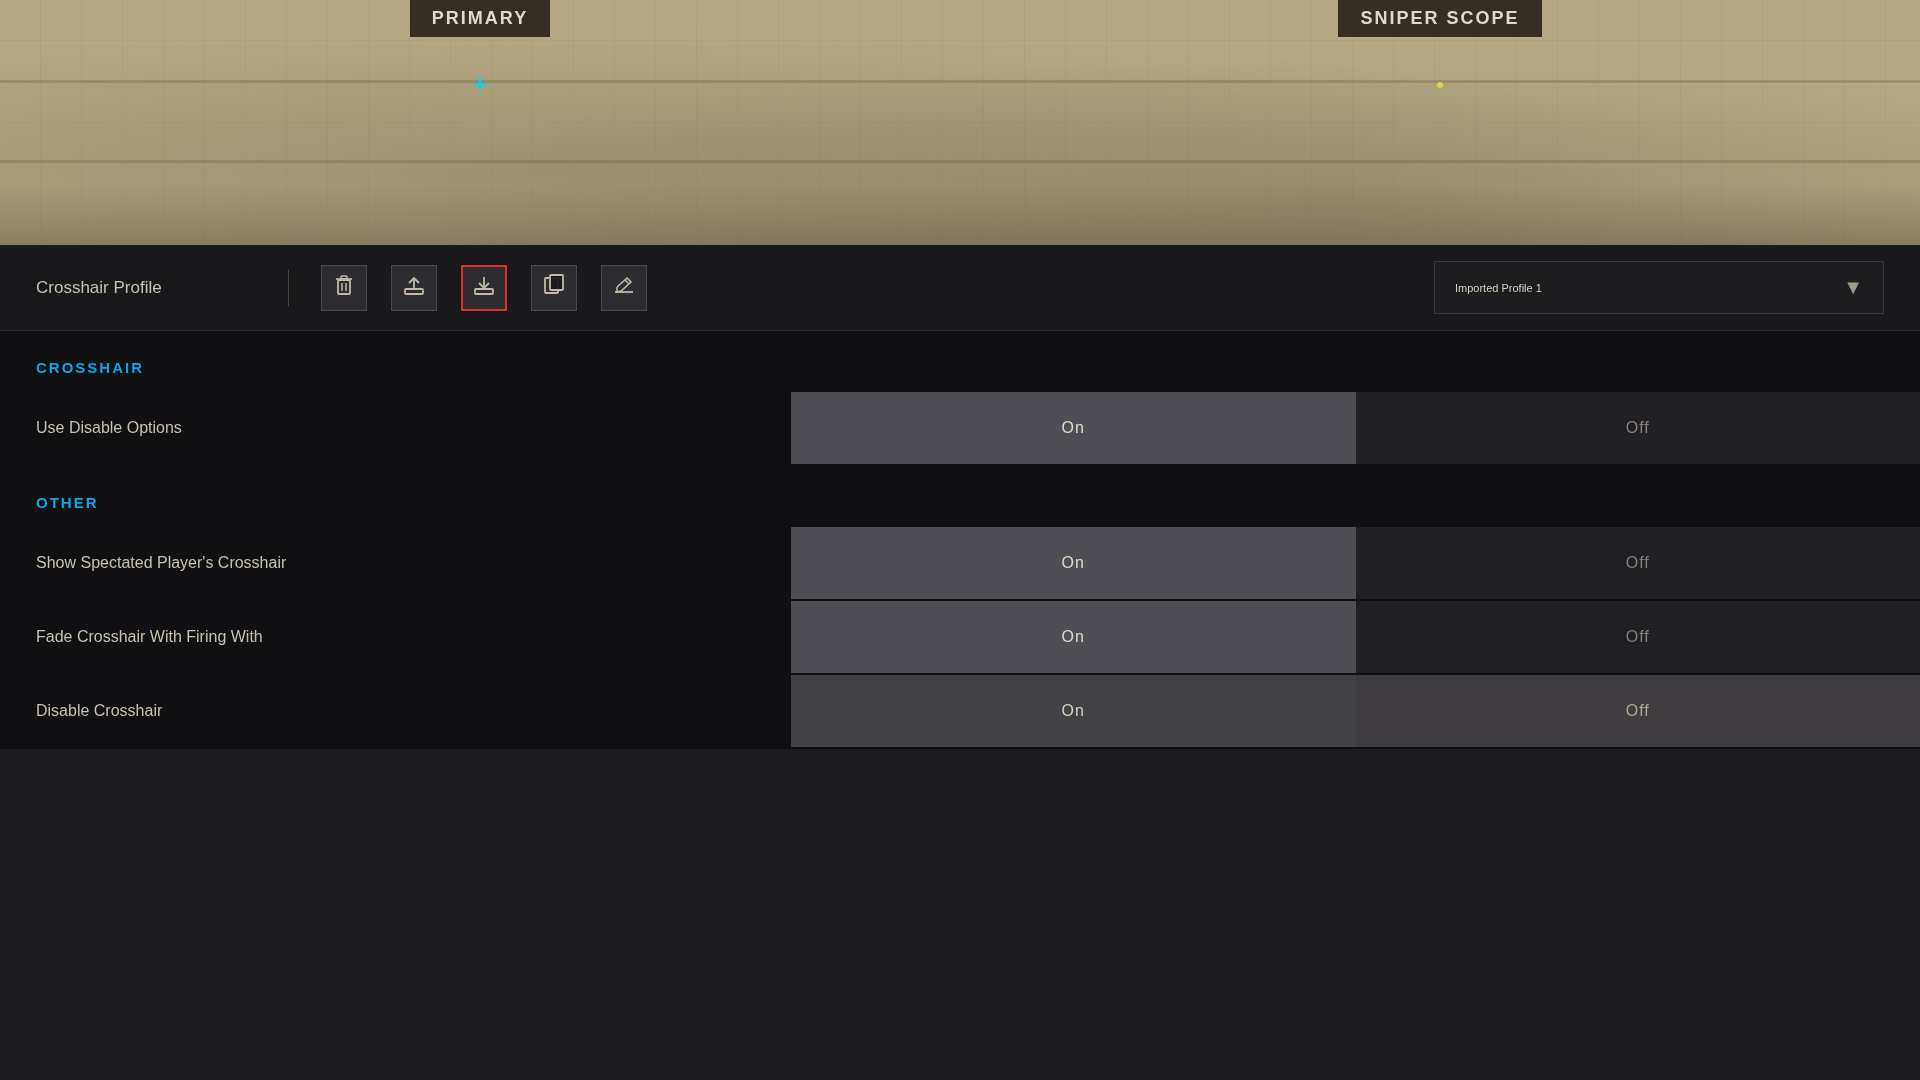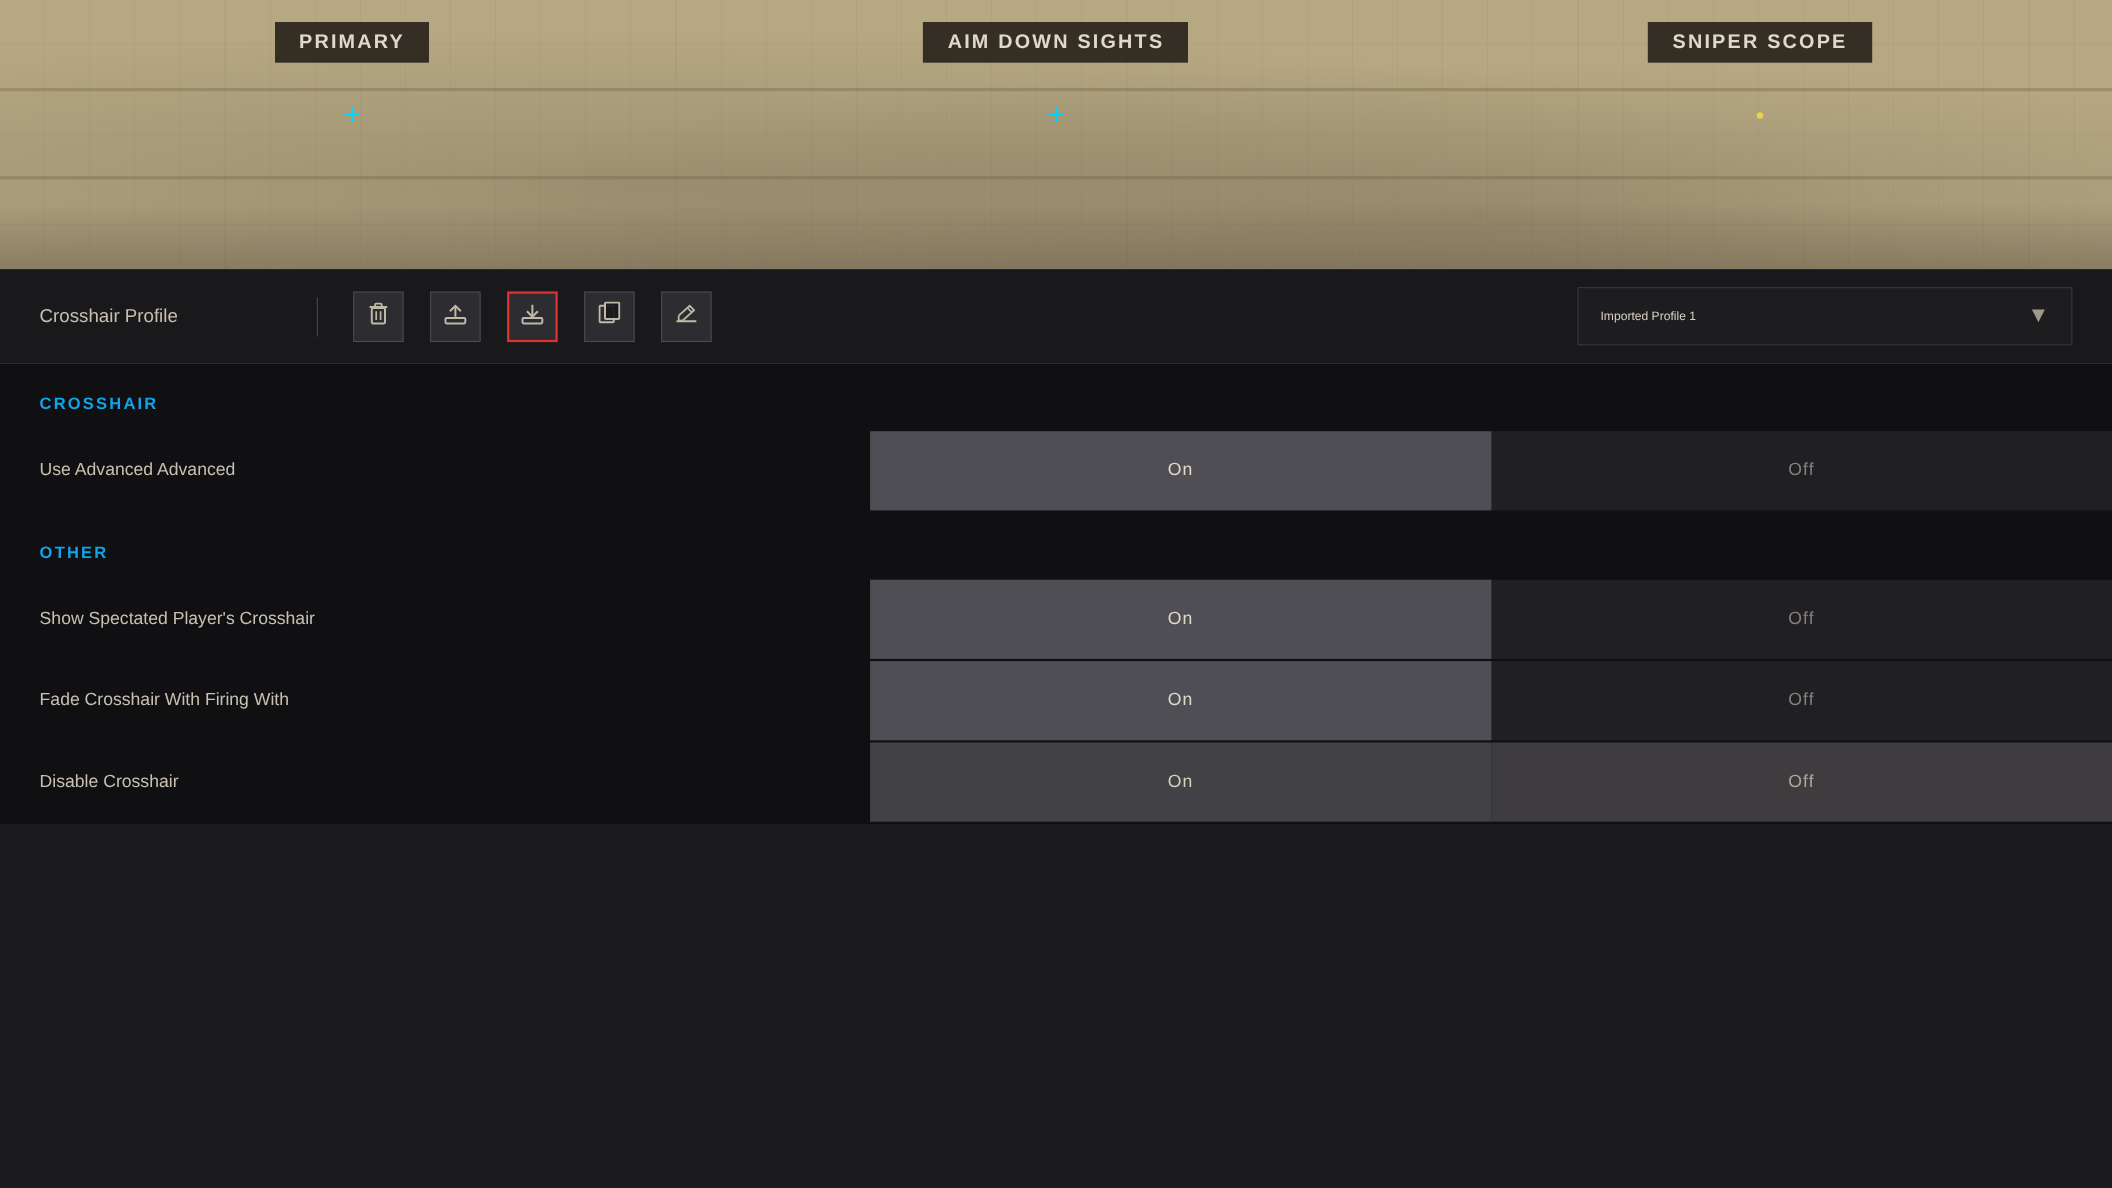--- a/index.html
+++ b/index.html
@@ -46,21 +46,20 @@
         radial-gradient(ellipse at 30% 70%, rgba(100,90,70,0.3) 0%, transparent 60%),
         radial-gradient(ellipse at 70% 80%, rgba(80,70,55,0.25) 0%, transparent 50%);
       pointer-events: none;
     }
 
     .preview-column {
       display: flex;
       flex-direction: column;
       align-items: center;
       width: 33.33%;
-      padding-top: 20px;
       position: relative;
       z-index: 1;
     }
 
     .preview-label {
       background: rgba(30,25,20,0.85);
       color: #e0d8c8;
       font-size: 18px;
       font-weight: 700;
       letter-spacing: 2px;
@@ -266,24 +265,20 @@
   <div class="preview-area">
 
     <div class="mortar-h" style="top: 80px;"></div>
     <div class="mortar-h" style="top: 160px;"></div>
 
     <div class="preview-column">
       <div class="preview-label">PRIMARY</div>
       <div class="crosshair-primary crosshair-cyan"></div>
     </div>
 
-    <div class="preview-column">
-      <div class="preview-label">AIM DOWN SIGHTS</div>
-      <div class="crosshair-primary crosshair-cyan"></div>
-    </div>
 
     <div class="preview-column">
       <div class="preview-label">SNIPER SCOPE</div>
       <div class="crosshair-center-dot"></div>
     </div>
   </div>
 
   <div class="settings-bg">
 
     <div class="profile-bar">
@@ -345,21 +340,21 @@
       <div class="profile-dropdown">
         <span class="profile-dropdown-text">Imported Profile 1</span>
         <span class="dropdown-arrow">▼</span>
       </div>
     </div>
 
     <div>
       <div class="section-header">CROSSHAIR</div>
 
       <div class="settings-row">
-        <div class="setting-name">Use Advanced Advanced</div>
+        <div class="setting-name">Use Disable Options</div>
         <div class="setting-options">
           <button class="option-btn option-on selected">
             <span>On</span>
           </button>
           <button class="option-btn option-off">
             <span>Off</span>
           </button>
         </div>
       </div>
     </div>

